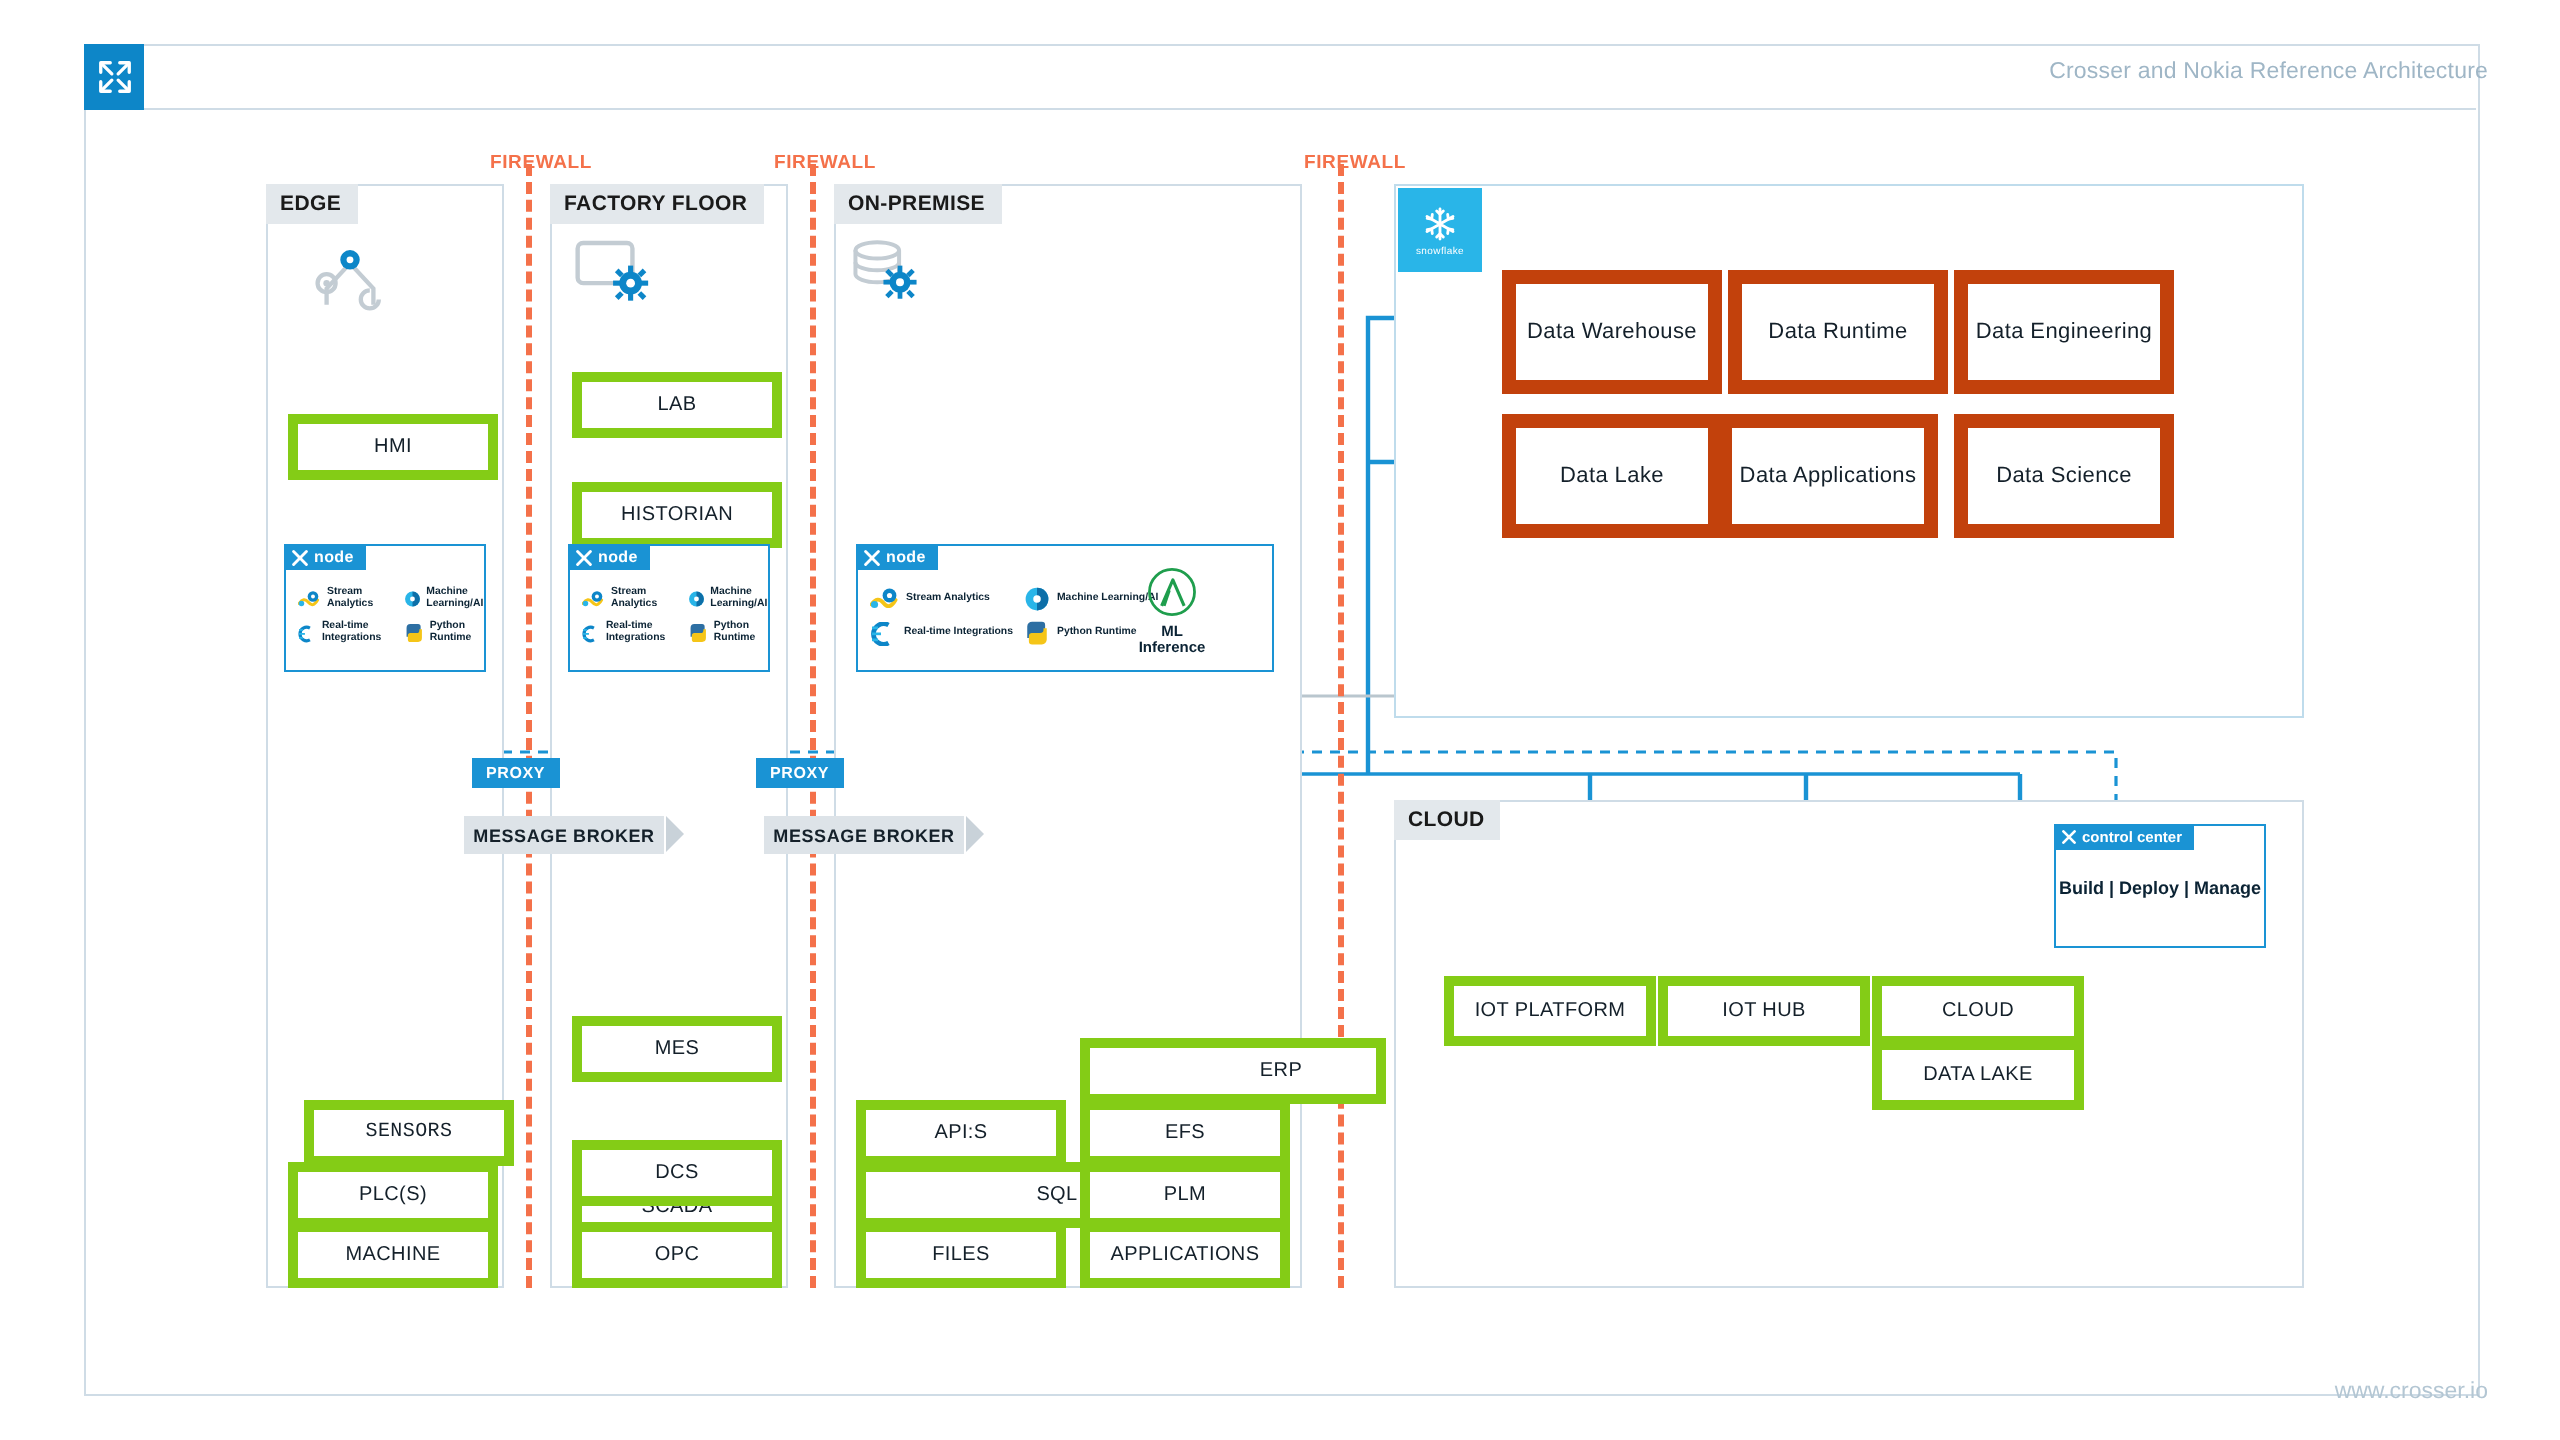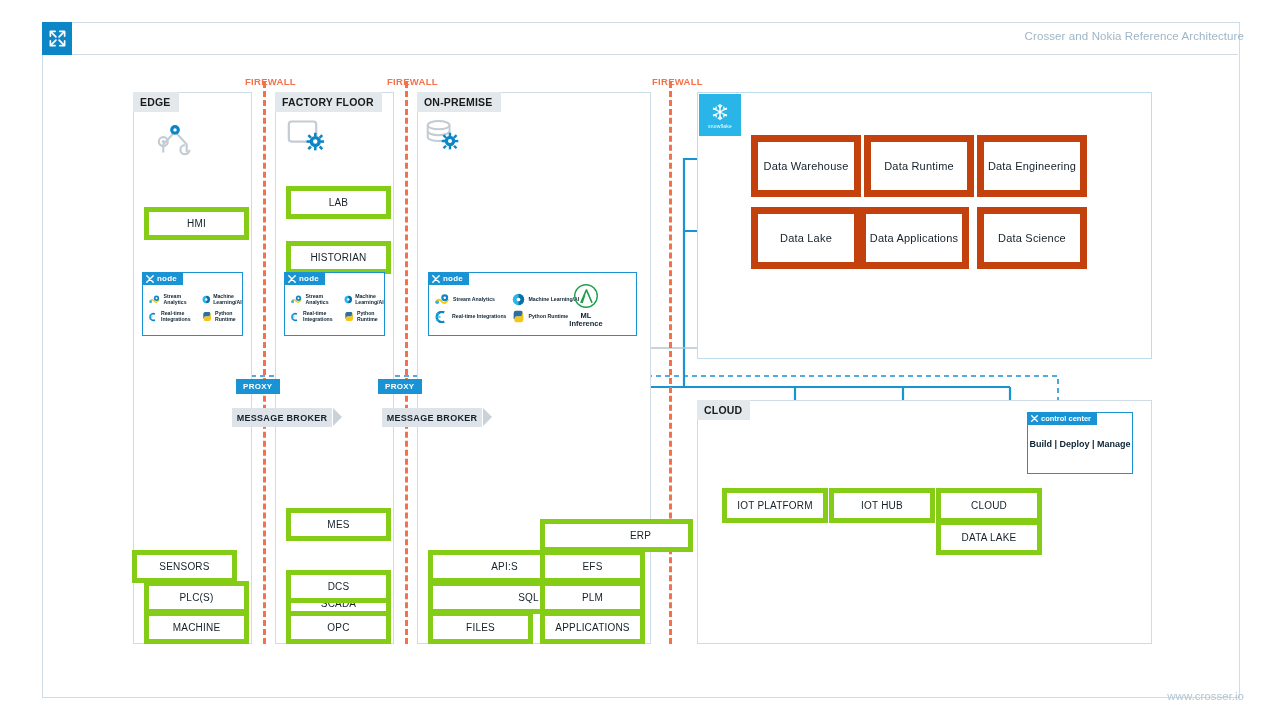--- a/index.html
+++ b/index.html
@@ -176,21 +176,21 @@
           <circle cx="9" cy="24" r="5"></circle>
           <path d="M33 28 a5 5 0 1 0 5 5"></path>
         </g>
         <circle cx="22" cy="11" r="5.4" fill="#0d86c8"></circle>
         <circle cx="22" cy="11" r="1.9" fill="#fff"></circle>
         <circle cx="9" cy="24" r="1.8" fill="#c3ccd3"></circle>
       </svg>
     </div>
     <div class="box" style="left:72px;top:147px;width:95px;height:23px;">HMI</div>
 
-    <div class="box" style="left:60px;top:490px;width:95px;height:23px;">SENSORS</div>
+    <div class="box" style="left:80px;top:490px;width:95px;height:23px;font-family:Liberation Mono, monospace;">SENSORS</div>
     <div class="box" style="left:72px;top:521px;width:95px;height:23px;">PLC(S)</div>
     <div class="box" style="left:72px;top:551px;width:95px;height:23px;">MACHINE</div>
 
     <div class="node" style="left:70px;top:212px;width:99px;height:62px;">
       <div class="node-tag">
         <svg width="8" height="8" viewBox="0 0 10 10">
             <path d="M1 1 L9 9 M9 1 L1 9" stroke="#fff" stroke-width="1.8" stroke-linecap="round"></path>
           </svg>
         <span>node</span>
       </div>
@@ -323,21 +323,21 @@
               <rect x="13.6" y="7.2" width="4" height="2.6"></rect>
             <rect x="1.4" y="1.4" width="2.6" height="4" transform="rotate(-45 2.7 3.4)"></rect>
             <rect x="13" y="13" width="2.6" height="4" transform="rotate(-45 14.3 15)"></rect>
             <rect x="13" y="1.4" width="2.6" height="4" transform="rotate(45 14.3 3.4)"></rect>
             <rect x="1.4" y="13" width="2.6" height="4" transform="rotate(45 2.7 15)"></rect>
           </g>
         </g>
       </svg>
     </div>
 
-    <div class="box" style="left:356px;top:490px;width:95px;height:23px;padding-left:24px;">API:S</div>
+    <div class="box" style="left:356px;top:490px;width:95px;height:23px;">API:S</div>
     <div class="box" style="left:356px;top:521px;width:95px;height:23px;padding-left:48px;">SQL</div>
     <div class="box" style="left:356px;top:551px;width:95px;height:23px;">FILES</div>
 
     <div class="box" style="left:468px;top:459px;width:95px;height:23px;padding-left:48px;">ERP</div>
     <div class="box" style="left:468px;top:490px;width:95px;height:23px;">EFS</div>
     <div class="box" style="left:468px;top:521px;width:95px;height:23px;">PLM</div>
     <div class="box" style="left:468px;top:551px;width:95px;height:23px;">APPLICATIONS</div>
 
     <div class="node" style="left:356px;top:212px;width:207px;height:62px;">
       <div class="node-tag">

